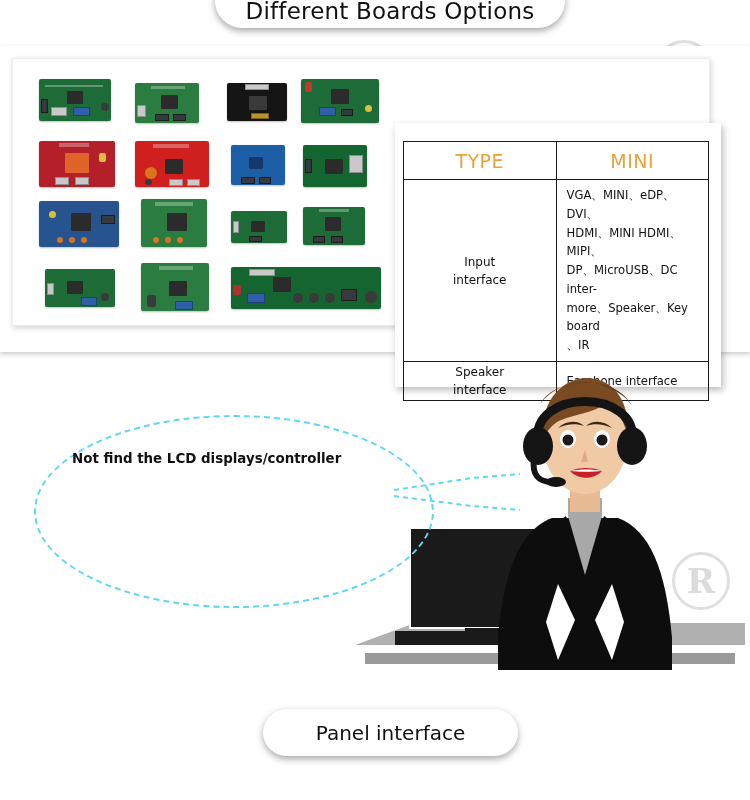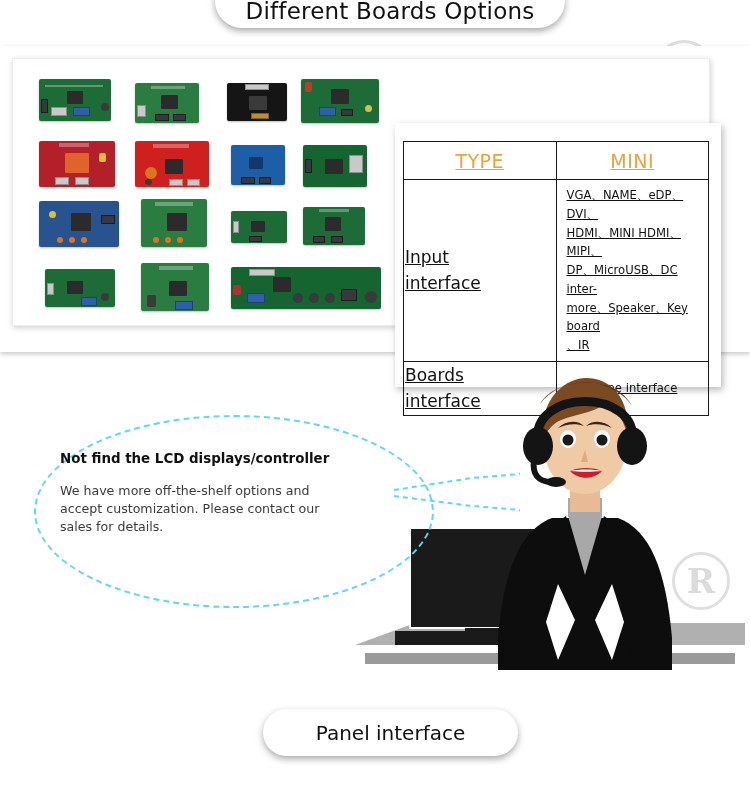--- a/index.html
+++ b/index.html
@@ -79,47 +79,47 @@
   
   #spec-wrap{
     position:absolute;left:382px;top:64px;width:326px;height:264px;
     background:#fff;box-shadow:2px 3px 7px rgba(0,0,0,.28);
     box-sizing:border-box;z-index:3;
   }
   #spec-table{
     position:absolute;left:8px;top:18px;width:306px;height:228px;
     border-collapse:collapse;table-layout:fixed;
   }
-  #spec-table td{border:1px solid #1a1a1a;vertical-align:middle;text-decoration:underline;}
+  #spec-table td{border:1px solid #1a1a1a;vertical-align:middle;}
   .th-cell{
     text-align:center;color:#e8a33d;font-size:19px;letter-spacing:.5px;
     height:35px;
   }
   .type-cell{
-    width:108px;font-size:17px;color:#111;
+    width:108px;text-align:center;font-size:12px;color:#111;
     line-height:1.5;
   }
   .name-cell{
     padding:6px 8px 6px 10px;font-size:11.6px;color:#111;line-height:1.62;
   }
   .name-cell.single{font-size:11.6px;padding-left:10px;}
 
   
   #lower{position:absolute;left:0;top:352px;width:750px;height:448px;background:#fff;}
 
   
   #bubble{
     position:absolute;left:34px;top:63px;width:400px;height:193px;
     border:2px dashed #5fd8ef;border-radius:50%/50%;
     box-sizing:border-box;background:transparent;z-index:3;
   }
   #bubble-tail{
     position:absolute;left:392px;top:120px;width:130px;height:40px;z-index:3;
   }
-  #bubble-text{position:absolute;left:60px;top:98px;width:300px;z-index:4;}
+  #bubble-text{position:absolute;left:72px;top:98px;width:300px;z-index:4;}
   #bubble-head{
     font-size:13.4px;font-weight:700;color:#111;line-height:1.35;margin:0 0 14px 0;
   }
   #bubble-body{font-size:12.6px;color:#3b3b3b;line-height:1.42;margin:0;}
 
   
   #agent{position:absolute;left:480px;top:18px;width:210px;height:360px;z-index:2;}
 
   
   #desk-scene{position:absolute;left:355px;top:175px;width:390px;height:165px;z-index:1;}
@@ -256,30 +256,30 @@
             <tr>
           <td class="th-cell type-col">TYPE</td>
           <td class="th-cell">MINI</td>
         </tr>
         <tr>
           <td class="type-cell">
             <div>Input</div>
             <div>interface</div>
           </td>
           <td class="name-cell">
-            <div>VGA、NAME、eDP、DVI、</div>
+            <div>VGA、MINI、eDP、DVI、</div>
             <div>HDMI、MINI HDMI、MIPI、</div>
             <div>DP、MicroUSB、DC inter-</div>
             <div>more、Speaker、Key board</div>
             <div>、IR</div>
           </td>
         </tr>
         <tr>
           <td class="type-cell">
-            <div>Boards</div>
+            <div>Speaker</div>
             <div>interface</div>
           </td>
           <td class="name-cell single">Earphone interface</td>
         </tr>
       </tbody>
         </table>
     </div>
   </div>
 </div>
 
@@ -291,25 +291,20 @@
 
   <div id="bubble"></div>
   <svg id="bubble-tail" viewBox="0 0 130 40">
     <path d="M2 18 L80 6 L128 2" fill="none" stroke="#5fd8ef" stroke-width="2" stroke-dasharray="5 4"></path>
     <path d="M2 24 L80 34 L128 38" fill="none" stroke="#5fd8ef" stroke-width="2" stroke-dasharray="5 4"></path>
   </svg>
 
   <div id="bubble-text">
     <p id="bubble-head">
       <span>Not find the LCD displays/controller</span><br>
-    </p>
-    <p id="bubble-body">
-      <span>We have more off-the-shelf options and</span><br>
-      <span>accept customization. Please contact our</span><br>
-      <span>sales for details.</span>
     </p>
   </div>
 
   <svg id="desk-scene" viewBox="0 0 390 165">
     <polygon points="0,118 60,96 390,96 390,118" fill="#b0b0b0"></polygon>
     <polygon points="0,118 390,118 390,126 0,126" fill="#ffffff"></polygon>
     <polygon points="10,126 380,126 380,137 10,137" fill="#9a9a9a"></polygon>
     <g>
       <rect x="55" y="1" width="148" height="100" fill="#1a1a1a" stroke="#ffffff" stroke-width="2"></rect>
       <rect x="110" y="101" width="36" height="10" fill="#1a1a1a"></rect>

